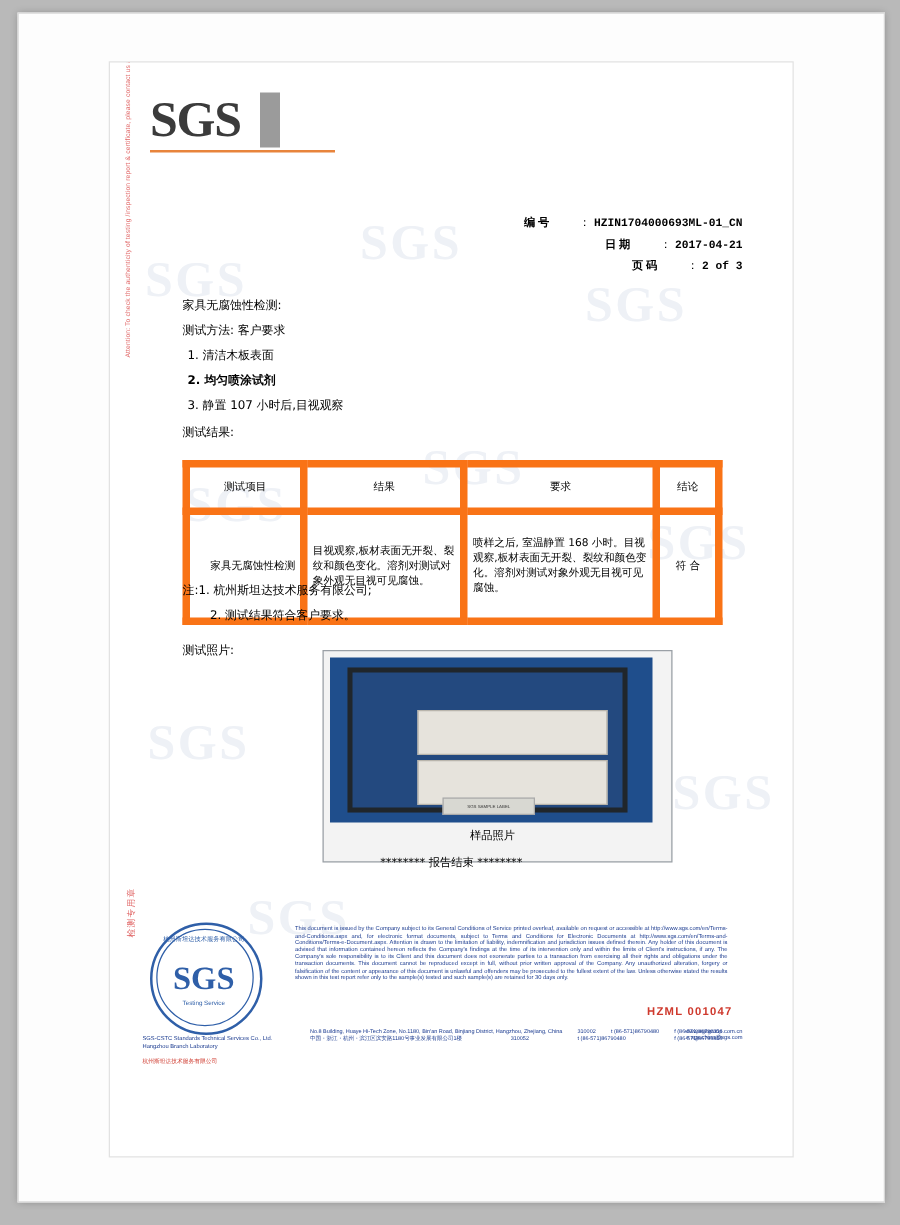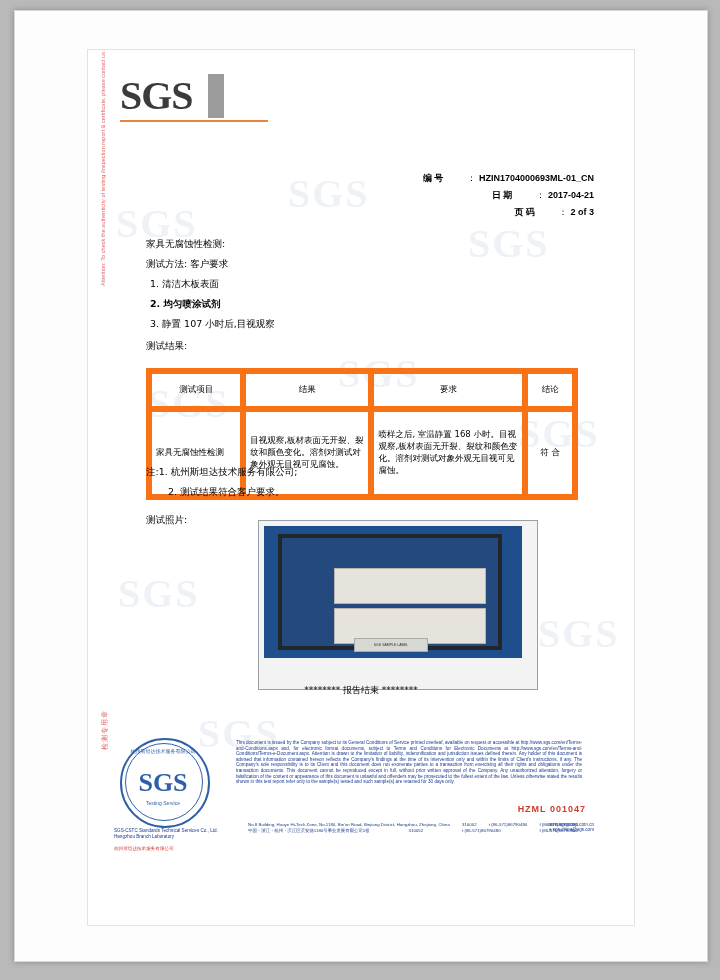--- a/index.html
+++ b/index.html
@@ -73,21 +73,21 @@
   }
   #title{
     position:absolute;left:0;right:0;top:92px;text-align:center;
     font-size:14px;font-weight:bold;color:#000;
     font-family:"DejaVu Sans", sans-serif;
   }
   
   .meta{position:absolute;right:40px;font-size:9px;color:#000;white-space:nowrap;}
   .meta .k{display:inline-block;width:44px;font-weight:bold;font-family:Liberation Serif, serif;margin-left:40px;}
   .meta .c{display:inline-block;width:12px;}
-  .meta .v{font-weight:bold;font-family:Liberation Sans, sans-serif;}
+  .meta .v{font-weight:bold;font-family:Liberation Mono, monospace;}
   
   .bt{position:absolute;font-size:9.5px;color:#000;font-family:"DejaVu Sans", sans-serif;}
   
   #tbl{
     position:absolute;left:58px;top:318px;width:432px;
     border-collapse:collapse;
     font-size:8.5px;
     font-family:"DejaVu Sans", sans-serif;
   }
   #tbl td,#tbl th{border:6px solid #f97316;padding:3px 4px;vertical-align:middle;}
@@ -221,40 +221,41 @@
       <thead>
         <tr>
           <td class="c1">测试项目</td>
           <td class="c2">结果</td>
           <td class="c3">要求</td>
           <td class="c4">结论</td>
         </tr>
       </thead>
       <tbody>
         <tr>
-          <td class="c1 rowcell" style="text-align:left;">家具无腐蚀性检测</td>
+          <td class="c1 rowcell" style="text-align:right;">家具无腐蚀性检测</td>
           <td class="c2 rowcell">目视观察,板材表面无开裂、裂纹和颜色变化。溶剂对测试对象外观无目视可见腐蚀。</td>
           <td class="c3 rowcell">喷样之后, 室温静置 168 小时。目视观察,板材表面无开裂、裂纹和颜色变化。溶剂对测试对象外观无目视可见腐蚀。</td>
           <td class="c4 rowcell" style="text-align:center;">符 合</td>
         </tr>
       </tbody>
     </table>
 
     <div class="bt" style="left:58px;top:416px;">注:1. 杭州斯坦达技术服务有限公司;</div>
     <div class="bt" style="left:80px;top:436px;">2. 测试结果符合客户要求。</div>
 
     <div class="bt" style="left:58px;top:464px;">测试照片:</div>
     <div id="photobox"></div>
     <div id="photo">
       <div class="pframe">
         <div class="pboard1"></div>
         <div class="pboard2"></div>
       </div>
       <div class="plabel">SGS SAMPLE LABEL</div>
     </div>
+    <div id="photocap">样品照片</div>
     <div id="endline">******** 报告结束 ********</div>
 
     <div id="seal">
       <div class="sealcircle"></div>
       <div class="sealcircle2"></div>
       <div class="sealtop">杭州斯坦达技术服务有限公司</div>
       <div class="sealtxt">SGS</div>
       <div class="sealbot">Testing Service</div>
     </div>
     <div id="sealcap" style="position:absolute;left:26px;top:778px;width:130px;text-align:left;font-size:4.6px;line-height:6px;color:#1a3a8f;">

